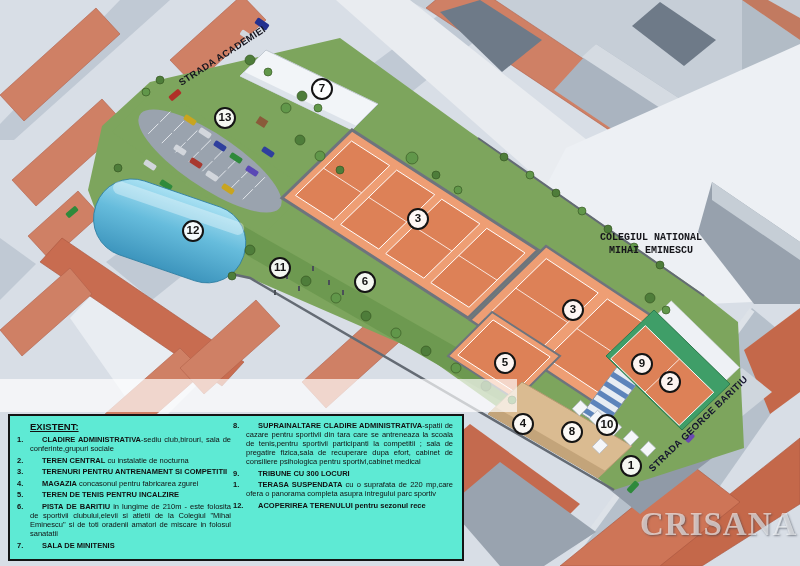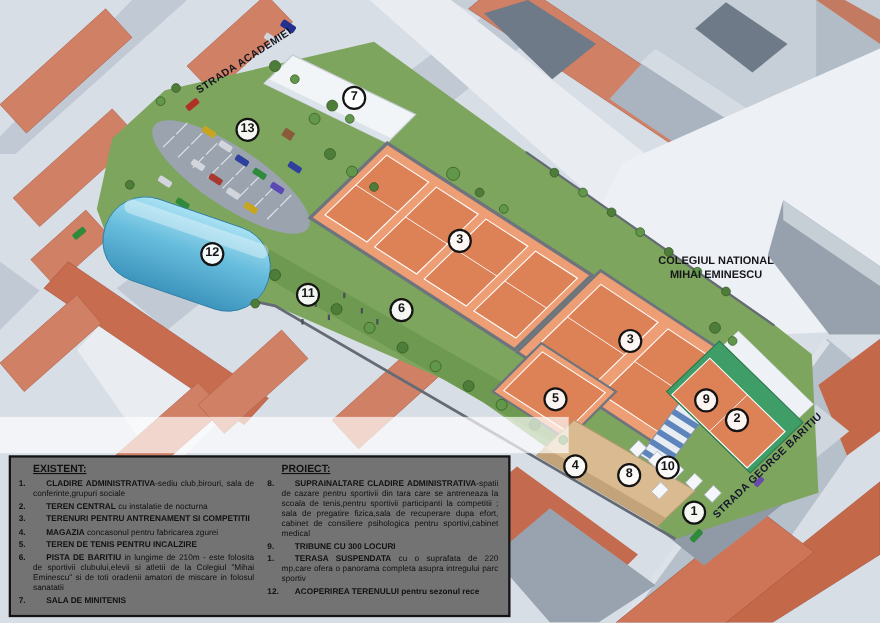--- a/index.html
+++ b/index.html
@@ -8,35 +8,35 @@
   .stage{position:absolute;left:0;top:0;width:800px;height:566px;}
   svg.scene{position:absolute;left:0;top:0;}
 
   .map-label{position:absolute;font-weight:bold;color:#14141e;white-space:nowrap;
              text-align:center;}
   .lbl-academiei{left:150px;top:50px;width:144px;font-size:9.5px;letter-spacing:.4px;
                  transform:rotate(-33deg);}
   .lbl-baritiu{left:618px;top:418px;width:160px;font-size:9.5px;letter-spacing:.4px;
                transform:rotate(-44deg);color:#14142e;}
   .college-label{position:absolute;left:570px;top:232px;width:162px;text-align:center;
-                 font-size:10px;font-weight:bold;line-height:1.25;color:#15151a;}
+                 font-size:10px;font-weight:bold;line-height:1.25;color:#15151a;font-family:Liberation Mono, monospace;}
 
   .marker{position:absolute;width:22px;height:22px;box-sizing:border-box;
           border:2px solid #141414;border-radius:50%;background:rgba(255,255,255,.92);
           color:#141414;font-size:11.5px;font-weight:bold;display:flex;
           align-items:center;justify-content:center;line-height:1;}
 
   .title-band{position:absolute;left:0;top:379px;width:517px;height:33px;
               background:rgba(255,255,255,.68);}
   .title{position:absolute;left:14px;top:382px;font-size:20px;font-weight:bold;
          letter-spacing:.2px;color:#0d0d0d;white-space:nowrap;}
 
   .legend{position:absolute;left:8px;top:414px;width:456px;height:147px;
-          box-sizing:border-box;background:#737373;border:2px solid #141414;
-          display:flex;gap:10px;padding:5px 7px 2px 7px;overflow:hidden;}
+          box-sizing:border-box;background:#5eead4;border:2px solid #141414;
+          display:flex;padding:5px 7px 2px 7px;overflow:hidden;}
   .legend-col.existent{flex:0 0 216px;}
   .legend-col.proiect{flex:1 1 auto;}
   .legend-header{font-size:9.5px;font-weight:bold;text-decoration:underline;
                  margin:0 0 3px 13px;color:#111;}
   .legend-item{display:flex;font-size:7.5px;line-height:1.2;margin-bottom:2.6px;color:#111;}
   .legend-item .num{flex:0 0 13px;font-weight:bold;}
   .legend-item .txt{flex:1 1 auto;text-align:justify;padding-right:2px;}
   .legend-item .b{font-weight:bold;margin-left:12px;}
 
   .watermark{position:absolute;left:640px;top:506px;
@@ -316,34 +316,34 @@
     <div class="legend-item">
       <span class="num">6.</span>
       <span class="txt"><span class="b">PISTA DE BARITIU</span><span> in lungime de 210m - este folosita de sportivii clubului,elevii si atletii de la Colegiul "Mihai Eminescu" si de toti oradenii amatori de miscare in folosul sanatatii</span></span>
     </div>
     <div class="legend-item">
       <span class="num">7.</span>
       <span class="txt"><span class="b">SALA DE MINITENIS</span><span></span></span>
     </div>
   </div>
   <div class="legend-col proiect">
-    <div class="legend-header">PROIECT:</div>
     <div class="legend-item">
       <span class="num">8.</span>
       <span class="txt"><span class="b">SUPRAINALTARE CLADIRE ADMINISTRATIVA</span><span>-spatii de cazare pentru sportivii din tara care se antreneaza la scoala de tenis,pentru sportivii participanti la competitii ; sala de pregatire fizica,sala de recuperare dupa efort, cabinet de consiliere psihologica pentru sportivi,cabinet medical</span></span>
     </div>
     <div class="legend-item">
       <span class="num">9.</span>
       <span class="txt"><span class="b">TRIBUNE CU 300 LOCURI</span><span></span></span>
     </div>
     <div class="legend-item">
       <span class="num">1.</span>
       <span class="txt"><span class="b">TERASA SUSPENDATA</span><span> cu o suprafata de 220 mp,care ofera o panorama completa asupra intregului parc sportiv</span></span>
     </div>
     <div class="legend-item">
       <span class="num">12.</span>
       <span class="txt"><span class="b">ACOPERIREA TERENULUI pentru sezonul rece</span><span></span></span>
     </div>
   </div>
 </div>
 
+<div class="watermark">CRISANA</div>
 
 </div>
 
 </body></html>

